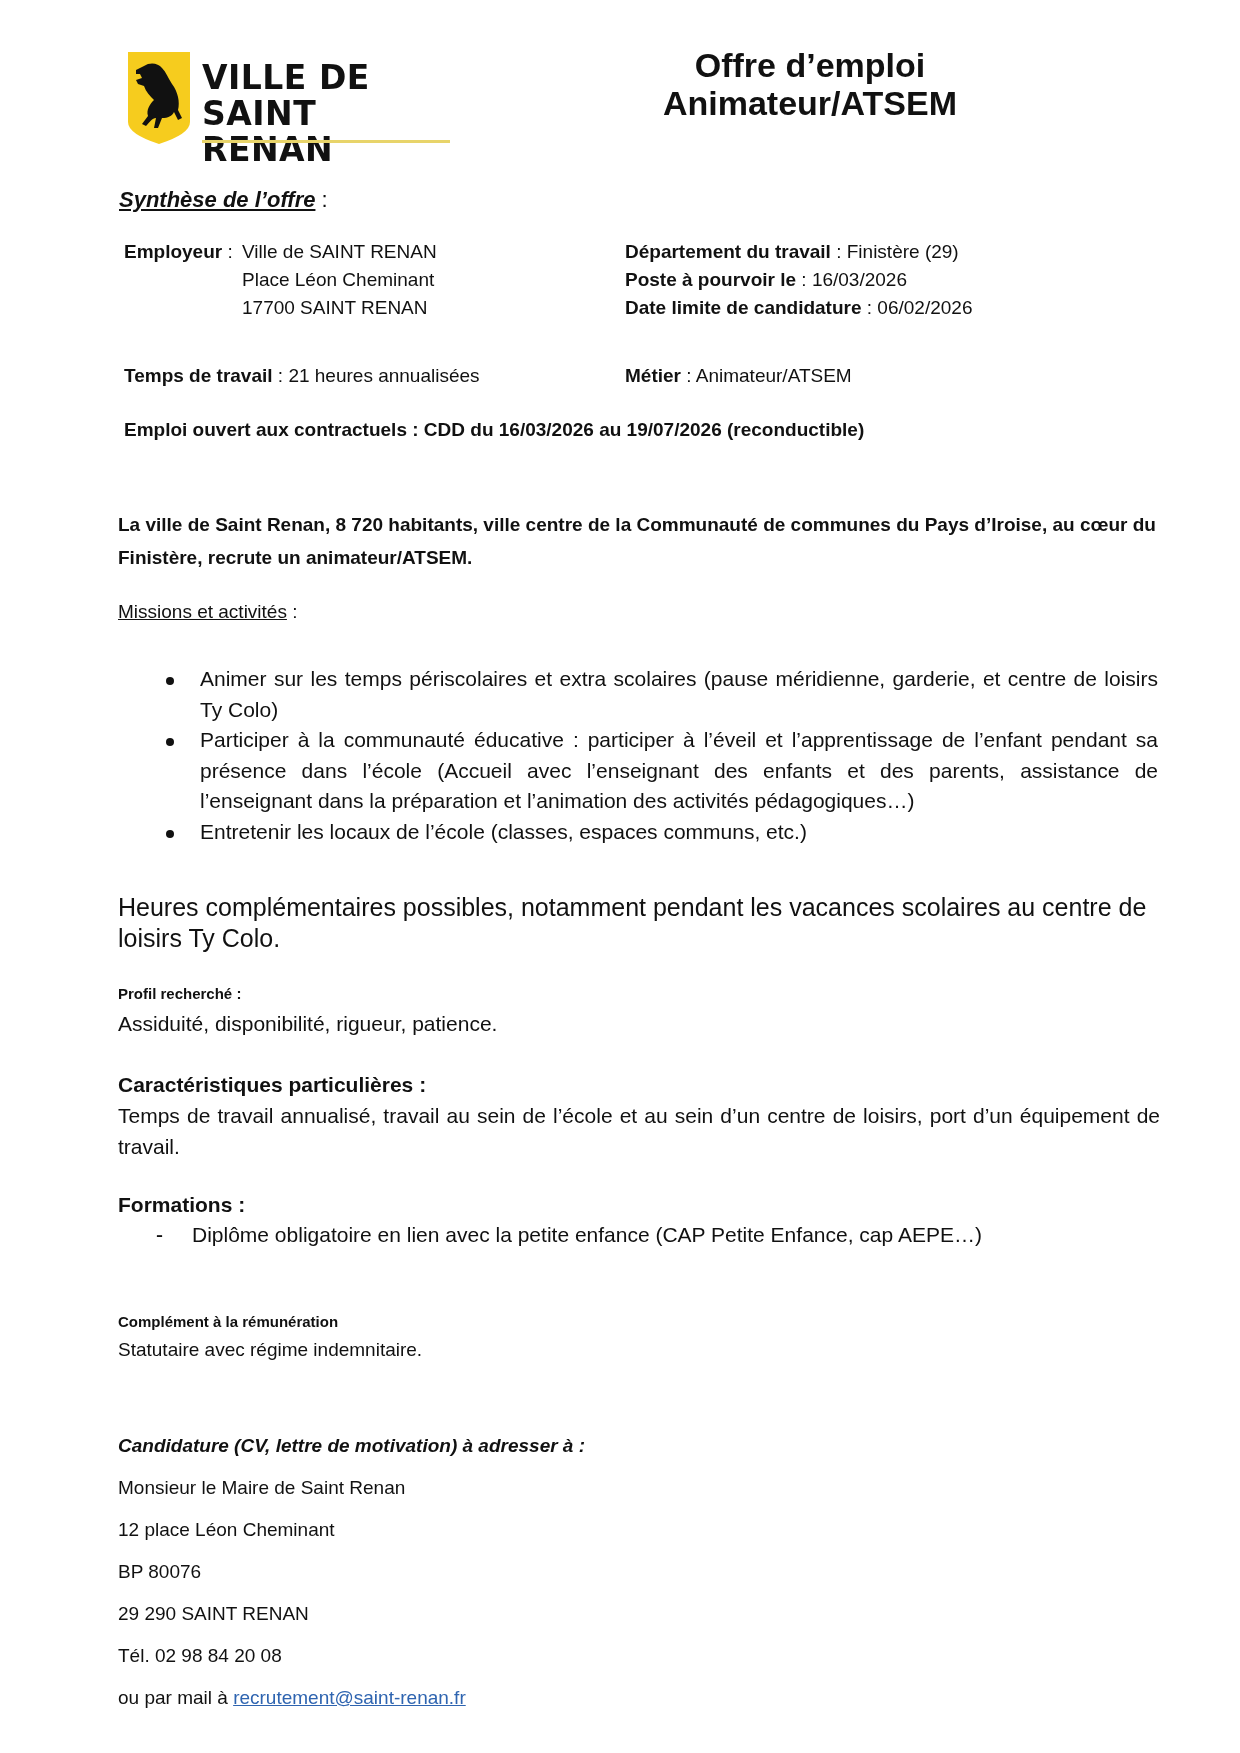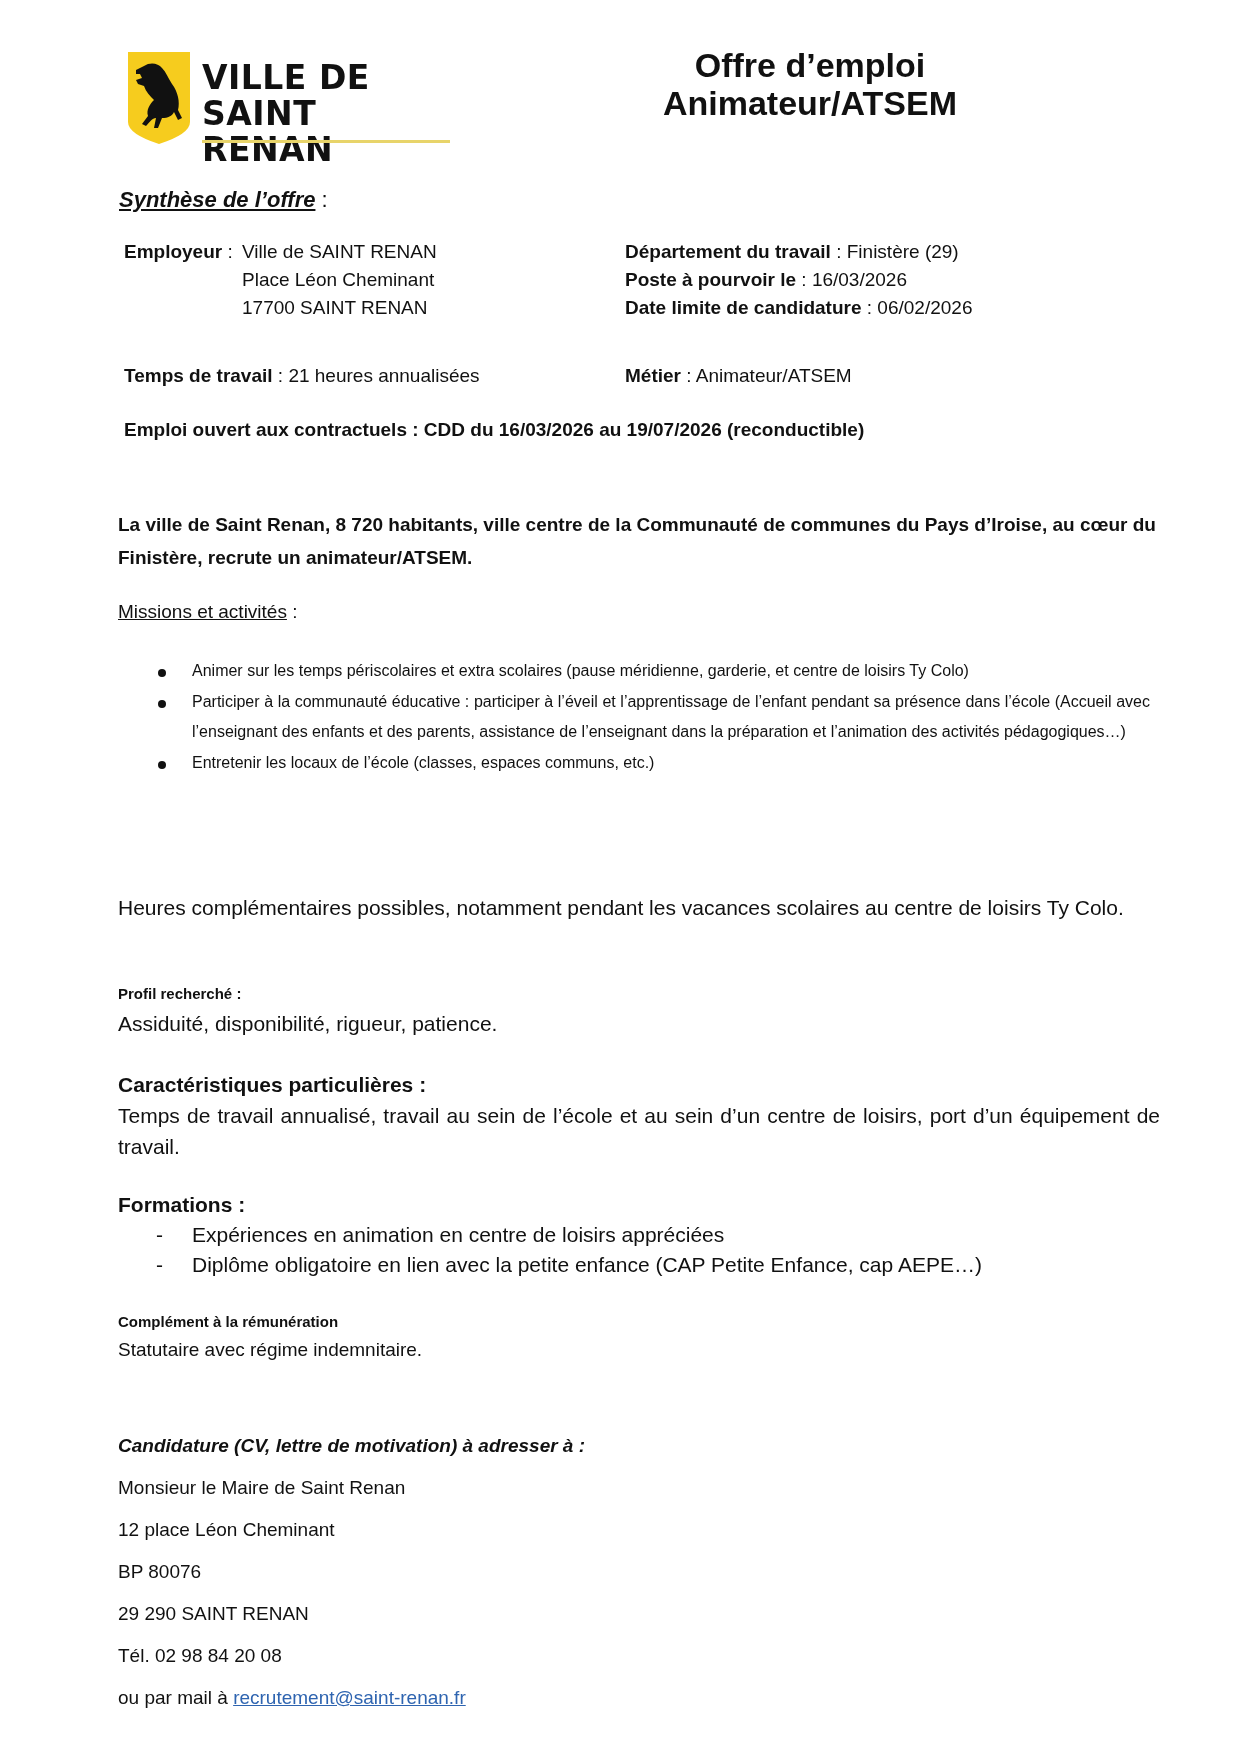--- a/index.html
+++ b/index.html
@@ -31,25 +31,25 @@
     .emp-lines { left: 242px; top: 238px; }
     .dept { left: 625px; top: 238px; }
     .temps { left: 124px; top: 362px; }
     .metier { left: 625px; top: 362px; }
     .emploi { left: 124px; top: 416px; font-weight: bold; }
 
     .intro { left: 118px; top: 508px; width: 1050px; font-weight: bold; font-size: 19px; line-height: 33px; }
     .missions-title { left: 118px; top: 601px; font-size: 19px; }
     .missions-title .u { text-decoration: underline; }
 
-    .bullets { left: 150px; top: 656px; width: 1000px; margin: 0; padding: 0; list-style: none; font-size: 16px; line-height: 30.5px; }
+    .bullets { left: 150px; top: 656px; width: 1000px; margin: 8px; padding: 0; list-style: none; font-size: 21px; line-height: 30.5px; }
     .bullets li { position: relative; padding-left: 42px; text-align: justify; }
     .bullets .dot { position: absolute; left: 8px; top: 13px; width: 8px; height: 8px; border-radius: 50%; background: #111; }
 
-    .heures { left: 118px; top: 892px; width: 1040px; font-size: 21px; line-height: 31px; }
+    .heures { left: 118px; top: 892px; width: 1040px; font-size: 25px; line-height: 31px; }
     .sect-h { font-weight: bold; font-size: 15px; line-height: 28px; }
     .sect-h2 { font-weight: bold; font-size: 21px; line-height: 30px; }
     .profil { left: 118px; top: 980px; width: 1040px; }
     .profil .txt { font-size: 21px; line-height: 31px; }
     .carac { left: 118px; top: 1070px; width: 1042px; }
     .carac .txt { font-size: 21px; line-height: 31px; text-align: justify; text-align-last: left; }
     .form { left: 118px; top: 1190px; width: 1042px; }
     .dashes { margin: 0; padding: 0; list-style: none; font-size: 21px; line-height: 30px; }
     .dashes li { position: relative; padding-left: 74px; }
     .dashes .dash { position: absolute; left: 38px; top: 0; }
@@ -128,21 +128,21 @@
 </div>
 
 <div class="abs carac">
   <div class="sect-h2">Caractéristiques particulières :</div>
   <div class="txt">Temps de travail annualisé, travail au sein de l’école et au sein d’un centre de loisirs, port d’un équipement de travail.</div>
 </div>
 
 <div class="abs form">
   <div class="sect-h2">Formations :</div>
   <ul class="dashes">
-    <li><span class="dash">-</span><span>Expériences en animation en centre de loisirs appréciées</span></li>
+    <li><span class="dash">-</span></li>
     <li><span class="dash">-</span><span>Diplôme obligatoire en lien avec la petite enfance (CAP Petite Enfance, cap AEPE…)</span></li>
   </ul>
 </div>
 
 <div class="abs compl">
   <div class="sect-h">Complément à la rémunération</div>
   <div class="txt">Statutaire avec régime indemnitaire.</div>
 </div>
 
 <div class="abs cand">

